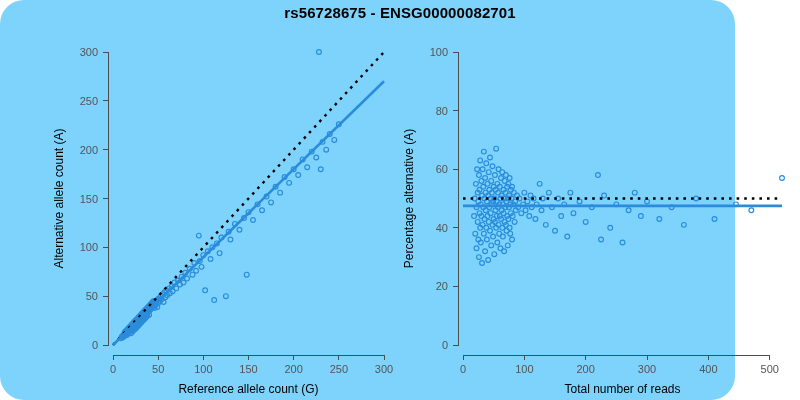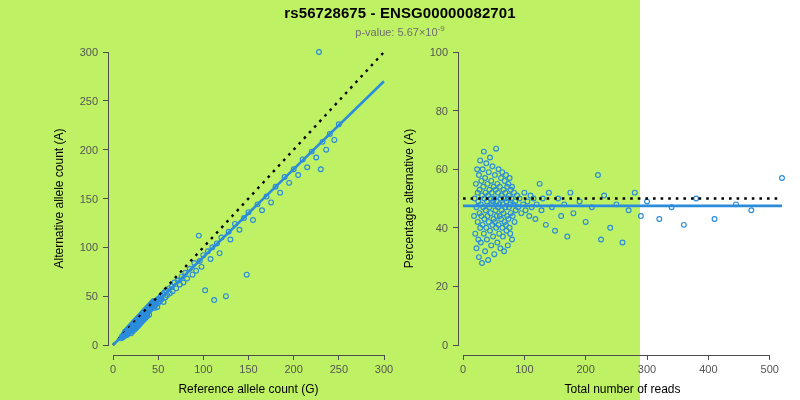--- a/index.html
+++ b/index.html
@@ -9,23 +9,24 @@
   }
   body {
     width: 800px;
     height: 400px;
     overflow: hidden;
     font-family: "Liberation Sans", sans-serif;
     color: #000000;
   }
   #figure {
     position: relative;
-    width: 640px;
+    width: 735px;
     height: 400px;
-    background: #bef264;
+    background: #7dd3fc;
+    border-radius: 24px;
   }
   .title {
     position: absolute;
     left: 0;
     top: 4px;
     width: 800px;
     text-align: center;
     font-size: 15px;
     font-weight: bold;
     letter-spacing: 0.1px;
@@ -91,21 +92,20 @@
     stroke-dasharray: 2.6 5.0;
   }
 </style>
 </head>
 <body>
 
 <div id="figure">
 
   <div class="title">rs56728675 - ENSG00000082701</div>
 
-  <div class="subtitle"><span>p-value: 5.67×10</span><sup>-9</sup></div>
 
   <div class="panel" id="panel-left">
     <svg class="plotsvg" id="svg-left" width="400" height="400">
         <path d="M 103 345 L 108 345 L 108 52 L 103 52" class="axis-line"></path>
         <text x="98" y="349" class="tick-label" text-anchor="end">0</text>
         <path d="M 103 296.1666666666667 L 108 296.1666666666667" class="axis-line"></path>
         <text x="98" y="300.1666666666667" class="tick-label" text-anchor="end">50</text>
         <path d="M 103 247.33333333333334 L 108 247.33333333333334" class="axis-line"></path>
         <text x="98" y="251.33333333333334" class="tick-label" text-anchor="end">100</text>
         <path d="M 103 198.5 L 108 198.5" class="axis-line"></path>

